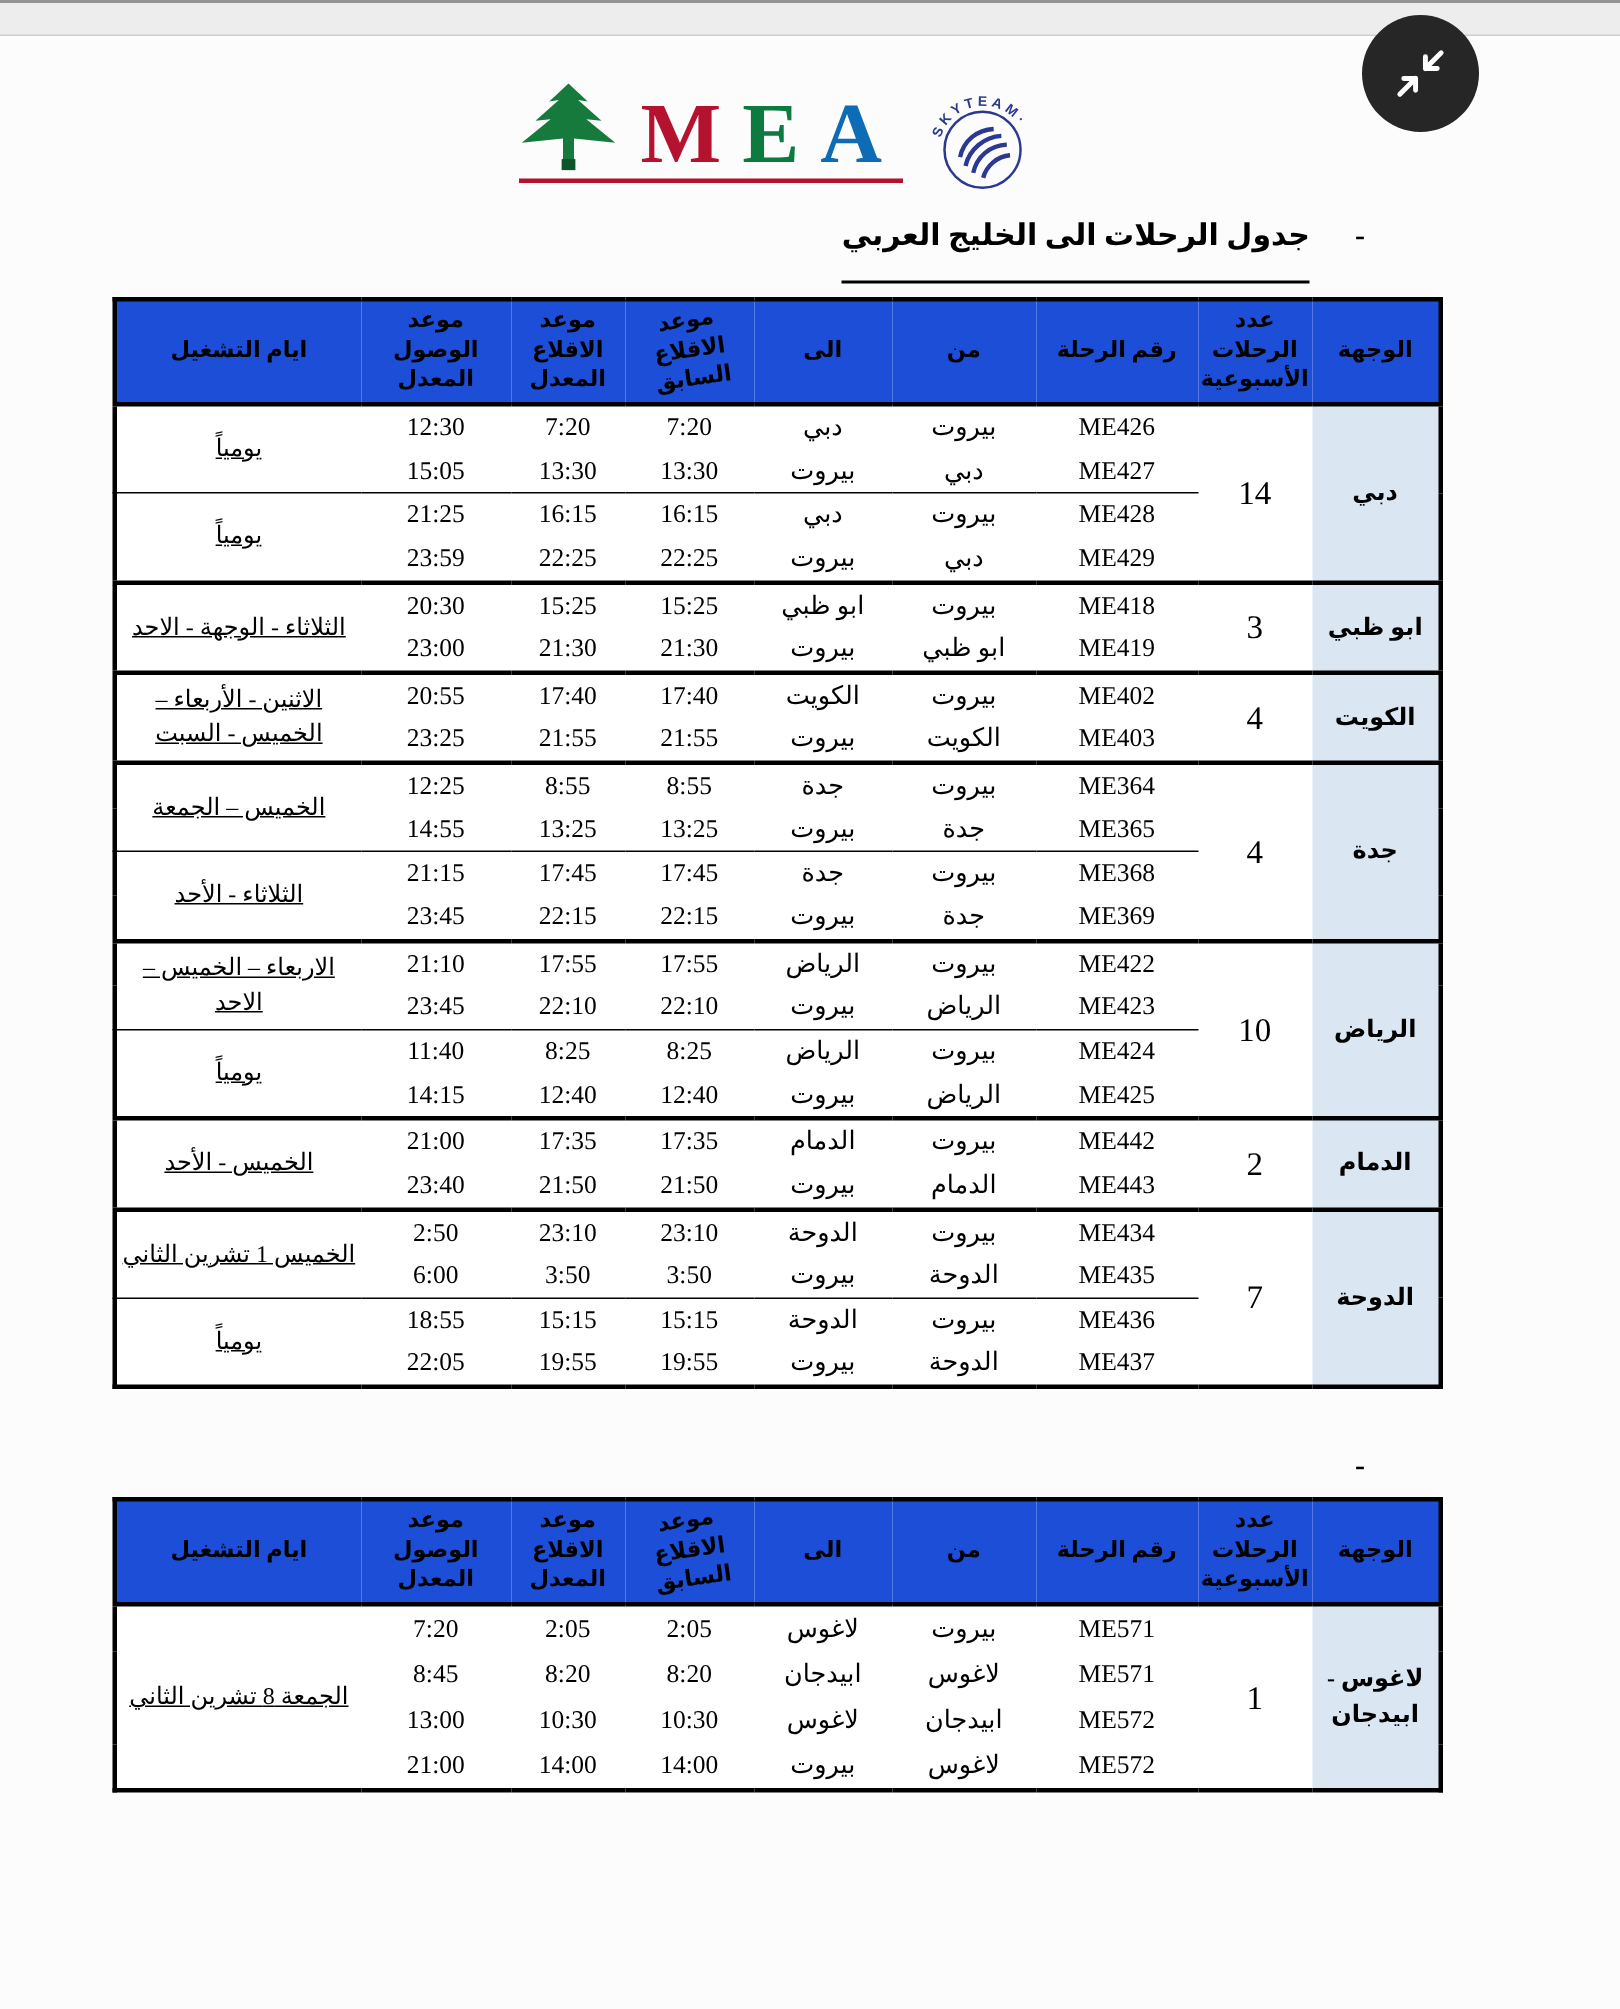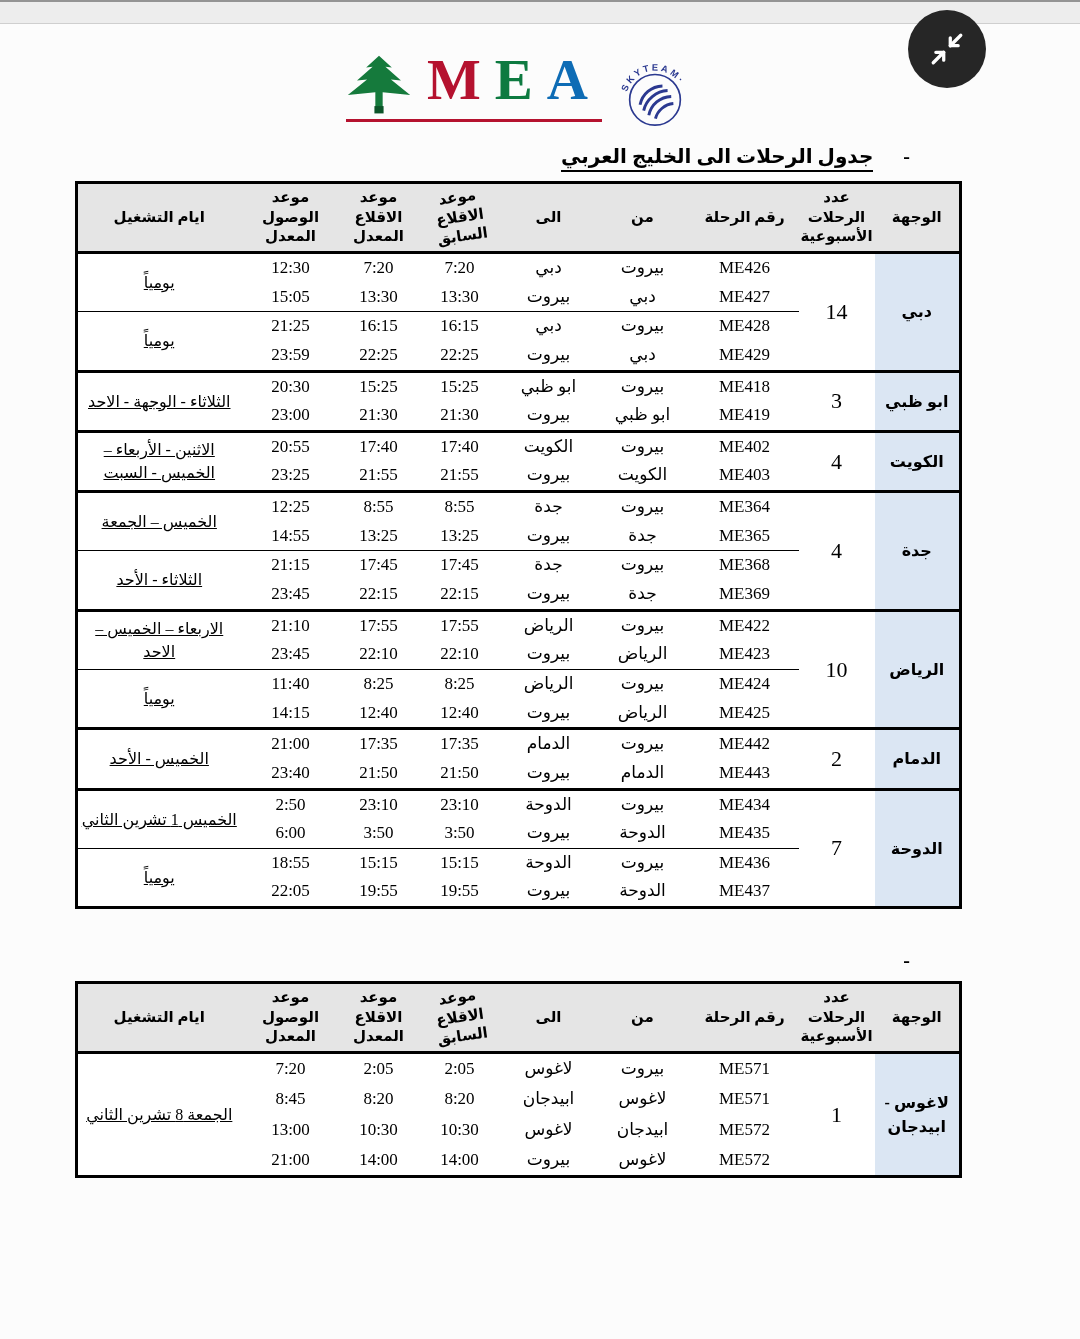--- a/index.html
+++ b/index.html
@@ -28,54 +28,54 @@
     width:884px; margin:0 118px 0 78px;
     direction:rtl;
   }
   
   .logo-row {
     direction:ltr;
     margin-top:30px;
     display:flex; justify-content:center; align-items:flex-start; gap:14px;
   }
   .mea-logo {
-    display:flex; align-items:flex-start; gap:15px;
+    display:flex; align-items:flex-end; gap:15px;
     border-bottom:3px solid #b5122f;
     padding-bottom:3px;
   }
   .mea-letters {
     font-family:"Liberation Serif",serif;
     font-weight:bold; font-size:57px; line-height:0.92;
     letter-spacing:14px;
   }
   .mea-letters .l-m { color:#b5122f; }
   .mea-letters .l-e { color:#0d7a40; }
   .mea-letters .l-a { color:#0e6cb5; }
   
   .section-title {
     display:flex; align-items:baseline; gap:30px;
     padding-right:52px;
     font-weight:bold; font-size:20px;
   }
   .section-title .dash { font-weight:bold; }
   .section-title .t-text {
-    border-bottom:2.5px solid #000; padding-bottom:2px;
+    border-bottom:2.5px solid #000; padding-bottom:18px;
   }
   .title-1 { margin-top:10px; }
   .title-2 { margin-top:40px; }
   
   table.sched {
     width:884px; margin-top:9px;
     border-collapse:collapse; table-layout:fixed;
     border:3px solid #000;
     background:#fff;
     direction:rtl;
   }
   table.sched th {
-    background:#e5e5e5;
+    background:#1d4ed8;
     font-weight:bold; font-size:15px; line-height:1.3;
     height:70px; text-align:center; vertical-align:middle;
     border-bottom:3px solid #000;
     white-space:pre-line;
     padding:2px 1px;
   }
   table.sched td {
     text-align:center; vertical-align:middle;
     font-size:17px; line-height:1.45;
     padding:2px 2px; height:24px;

